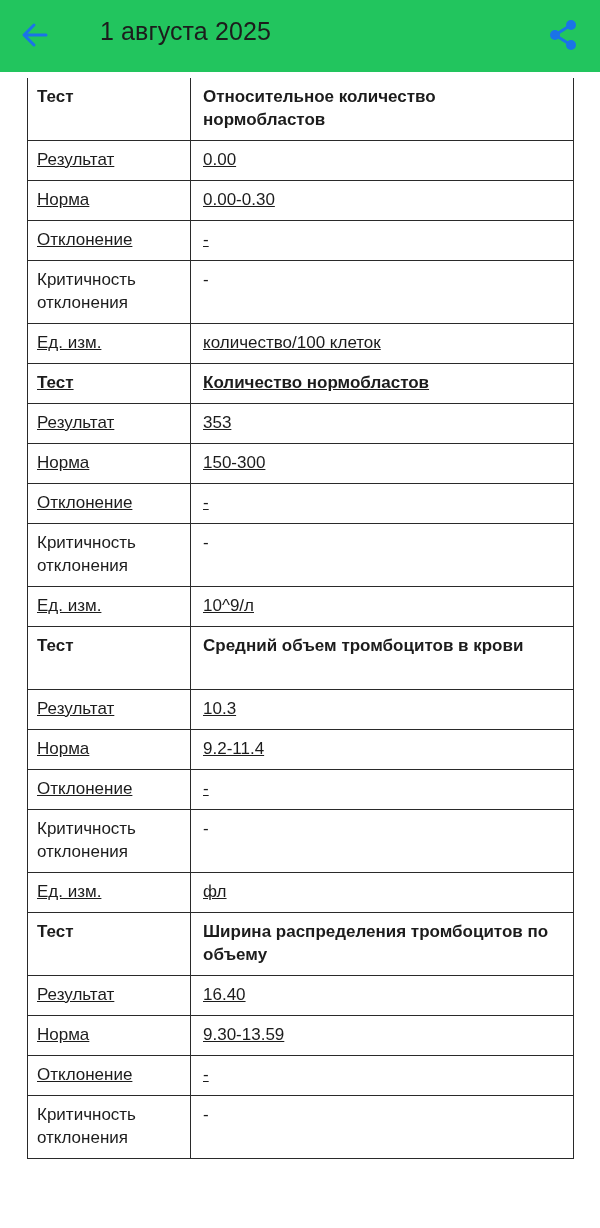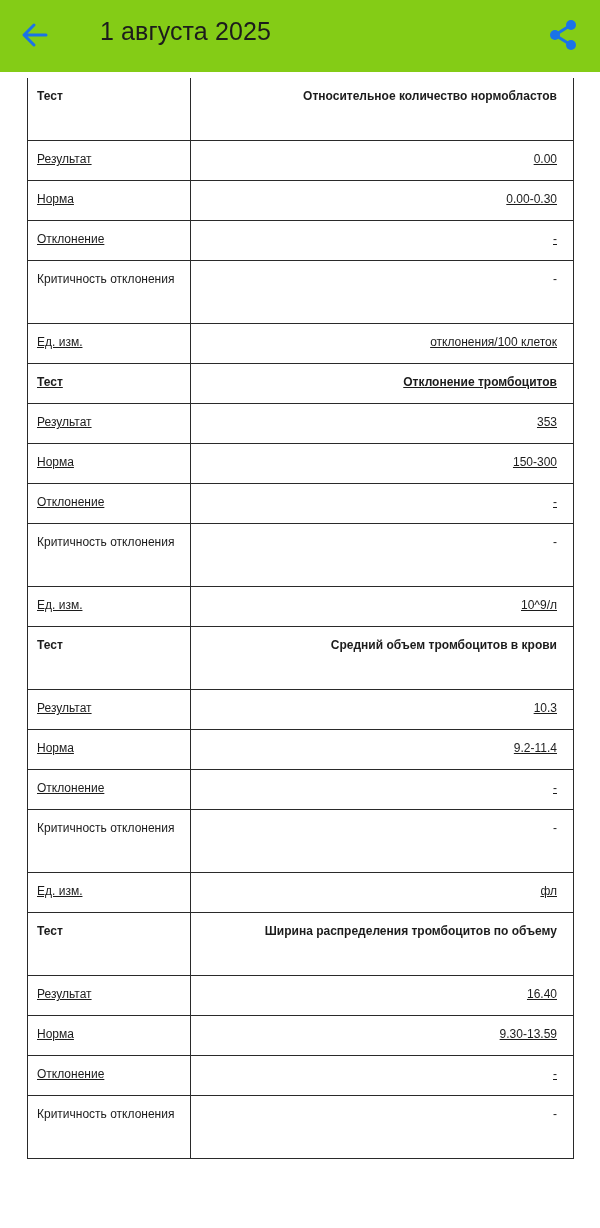--- a/index.html
+++ b/index.html
@@ -1,28 +1,28 @@
 <!DOCTYPE html>
 <html><head>
 <meta charset="utf-8">
 <style>
   html, body { margin: 0; padding: 0; background: #ffffff; }
   body { width: 600px; height: 1228px; overflow: hidden; position: relative;
          font-family: "Liberation Sans", "DejaVu Sans", sans-serif; color: #1c1c1c; }
-  .appbar { position: absolute; top: 0; left: 0; width: 600px; height: 72px; background: #84cc16; z-index: 2; }
+  .appbar { position: absolute; top: 0; left: 0; width: 600px; height: 72px; background: #22c55e; z-index: 2; }
   .back { position: absolute; left: 18px; top: 18px; width: 34px; height: 34px; cursor: pointer; }
   .title { position: absolute; left: 100px; top: 17px; font-size: 25px; color: #1c1c1c; letter-spacing: 0.1px; }
   .share { position: absolute; right: 22px; top: 19px; width: 30px; height: 32px; cursor: pointer; }
   .scroller { position: absolute; top: 78px; left: 0; width: 600px; height: 1150px; overflow: hidden; }
   table { position: absolute; top: 0; left: 27px; width: 546px; border-collapse: collapse; table-layout: fixed; }
   col.c1 { width: 163px; }
   col.c2 { width: 383px; }
-  td { border: 1.6px solid #2a2a2a; font-size: 12px; vertical-align: top; padding: 7px 8px 9px 9px; line-height: 23px; }
+  td { border: 1.6px solid #2a2a2a; font-size: 17px; vertical-align: top; padding: 7px 8px 9px 9px; line-height: 23px; }
   tr:first-child td { border-top: none; }
-  td.val { text-align: right; padding-left: 18px; padding-right: 16px; }
+  td.val { text-align: left; padding-left: 12px; padding-right: 16px; }
   tr.head td { font-weight: bold; }
   tr.single td { height: 23px; text-decoration: underline; }
   tr.double td { height: 46px; }
 </style>
 </head>
 <body>
 
 <div class="appbar">
   <div class="back">
     <svg width="34" height="34" viewBox="0 0 34 34">
@@ -63,25 +63,25 @@
         <tr class="single">
           <td class="lbl">Отклонение</td>
           <td class="val">-</td>
         </tr>
         <tr class="double">
           <td class="lbl">Критичность отклонения</td>
           <td class="val">-</td>
         </tr>
         <tr class="single">
           <td class="lbl">Ед. изм.</td>
-          <td class="val">отклонения/100 клеток</td>
+          <td class="val">количество/100 клеток</td>
         </tr>
         <tr class="head single">
           <td class="lbl">Тест</td>
-          <td class="val">Отклонение тромбоцитов</td>
+          <td class="val">Количество нормобластов</td>
         </tr>
         <tr class="single">
           <td class="lbl">Результат</td>
           <td class="val">353</td>
         </tr>
         <tr class="single">
           <td class="lbl">Норма</td>
           <td class="val">150-300</td>
         </tr>
         <tr class="single">

